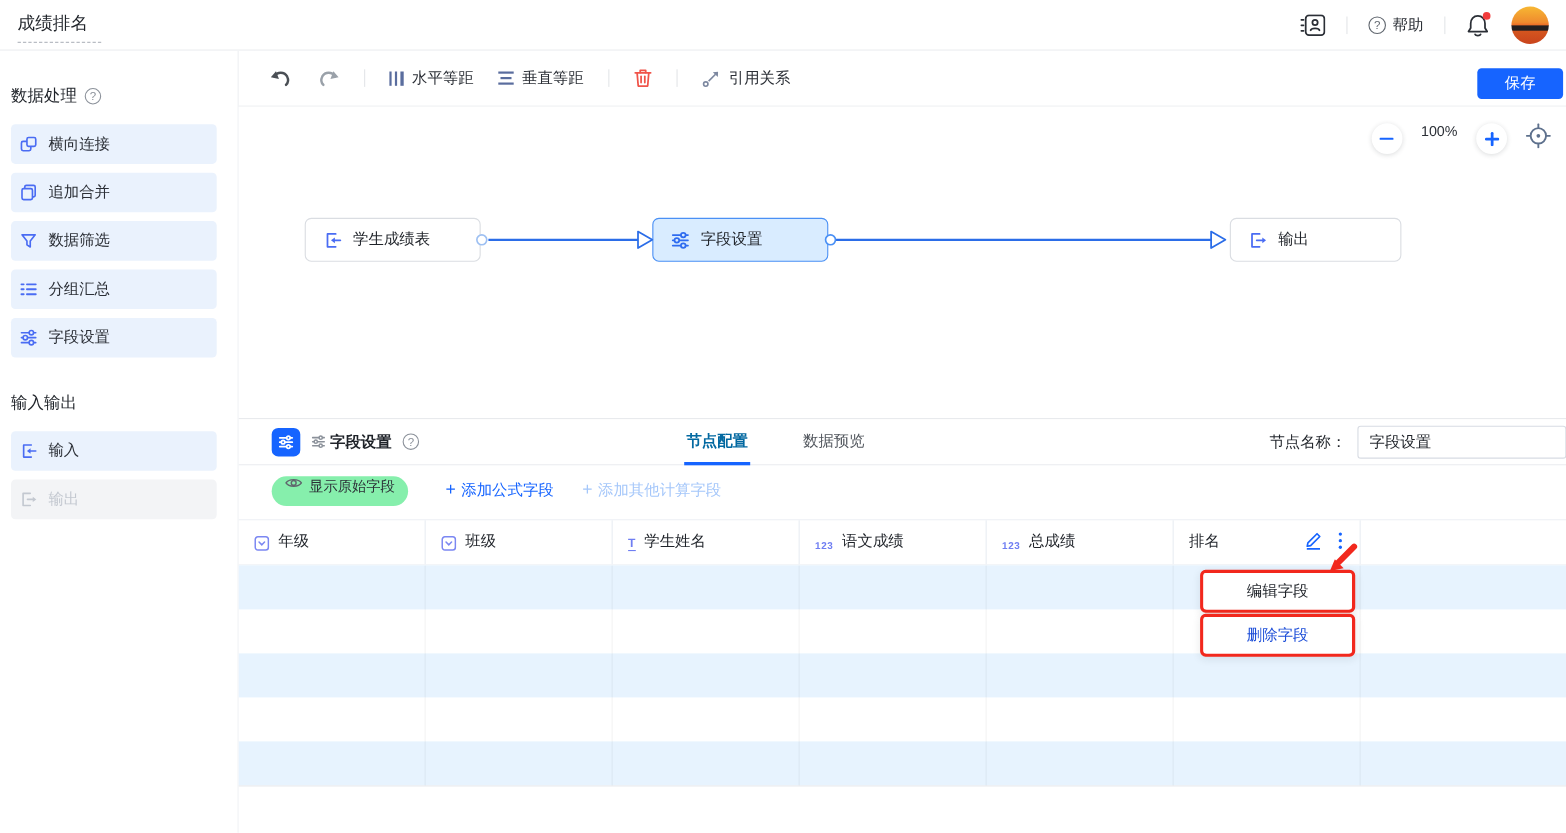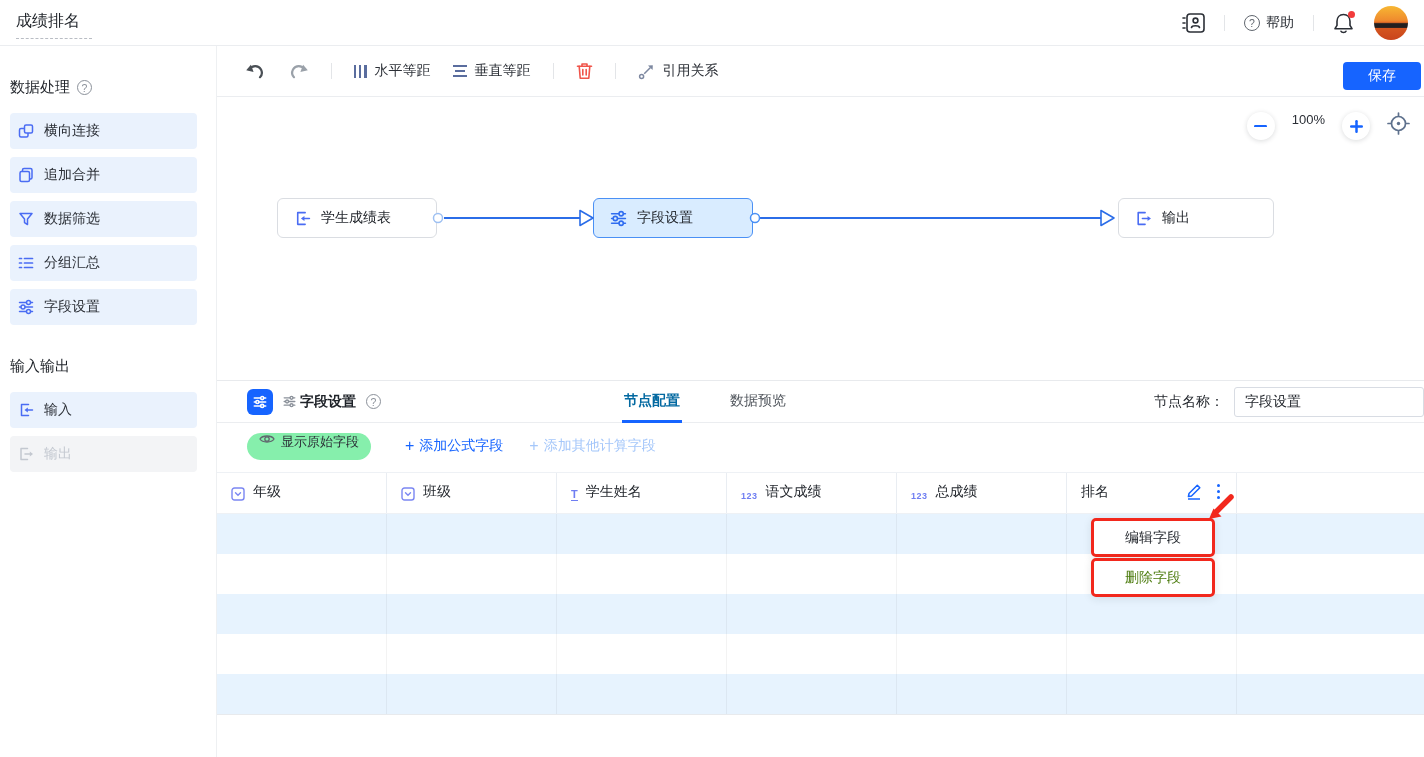--- a/index.html
+++ b/index.html
@@ -96,26 +96,26 @@
   .th-actions { margin-left:auto; display:flex; align-items:center; gap:12px; padding-right:2px; }
   .kebab { display:flex; flex-direction:column; gap:2.5px; cursor:pointer; padding:2px; }
   .kebab i { width:3.5px; height:3.5px; border-radius:50%; background:#1664ff; display:block; }
   .row { display:flex; height:40px; }
   .row.stripe { background:#e7f3fe; }
   .row .cell { width:170px; border-right:1px solid rgba(31,35,41,.055); }
   .row .cell.filler { flex:1; border-right:none; }
   .table-bottom { height:0; border-bottom:1px solid #e8eaed; }
 
   
-  .menu-anno { position:absolute; left:874px; top:137px; width:124px; z-index:20; }
+  .menu-anno { position:absolute; left:874px; top:137px; width:141px; z-index:20; }
   .anno-box { border:3px solid #f2281d; border-radius:5px; background:#fff; margin-bottom:1px;
     box-shadow:0 2px 8px rgba(31,35,41,.10); }
   .menu-item { height:33px; display:flex; align-items:center; justify-content:center;
     font-size:14px; color:#1f2329; cursor:pointer; background:#fff; border-radius:3px; }
-  .menu-item.danger { color:#4d7c0f; }
+  .menu-item.danger { color:#1d4ed8; }
   .red-arrow { position:absolute; left:988px; top:112px; z-index:21; }
 </style>
 </head>
 <body>
 
 <div class="topbar">
   <span class="doc-title">成绩排名</span>
   <div class="topbar-right">
     <span>
       <svg width="23" height="20" viewBox="0 0 23 20" fill="none" stroke="#2b2f36" stroke-width="1.6" stroke-linecap="round">

